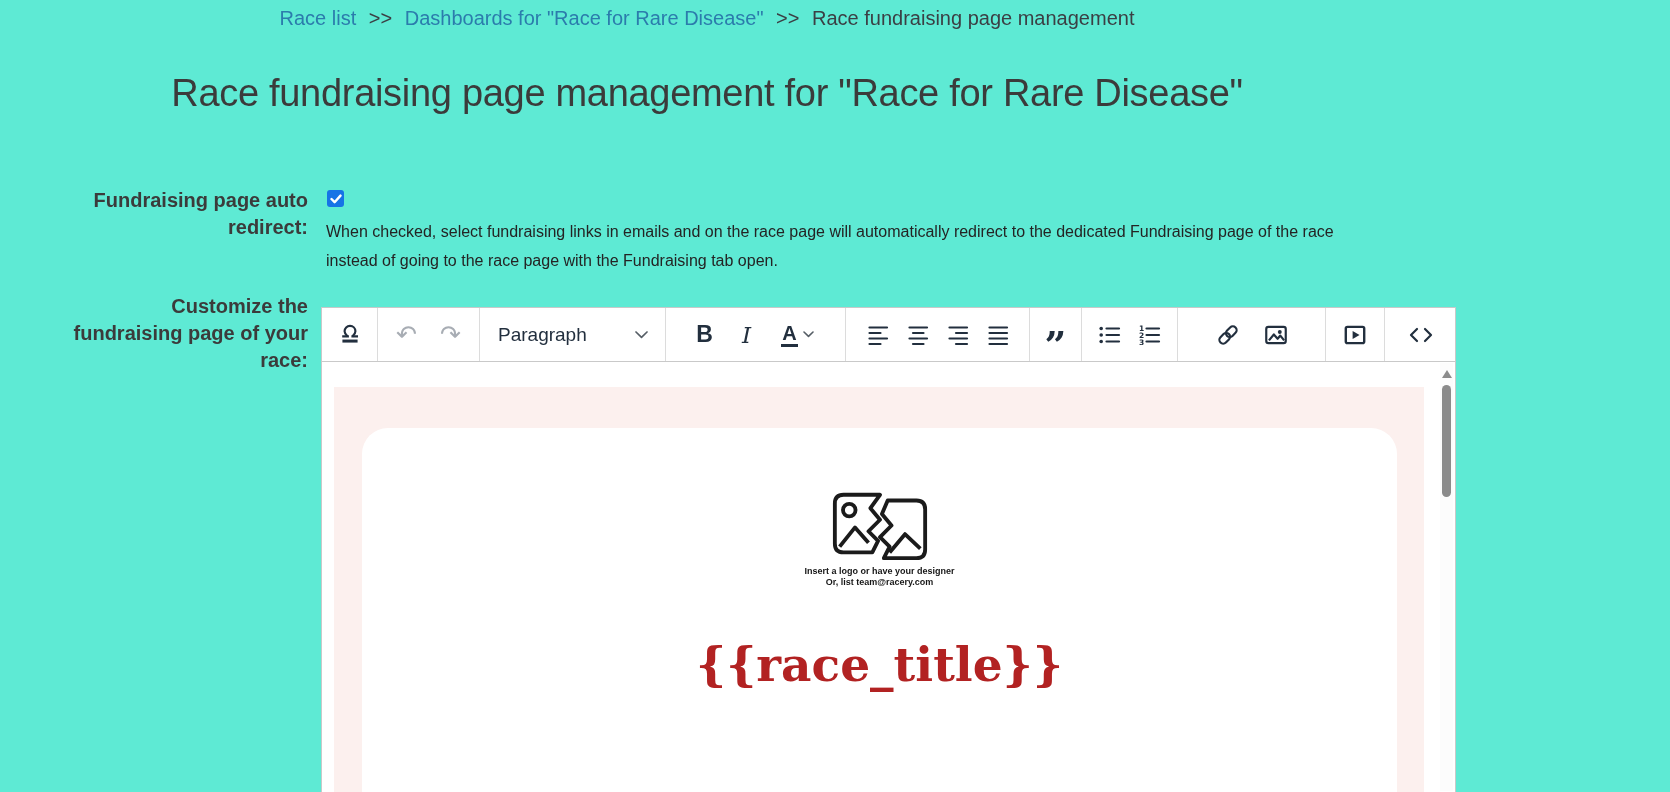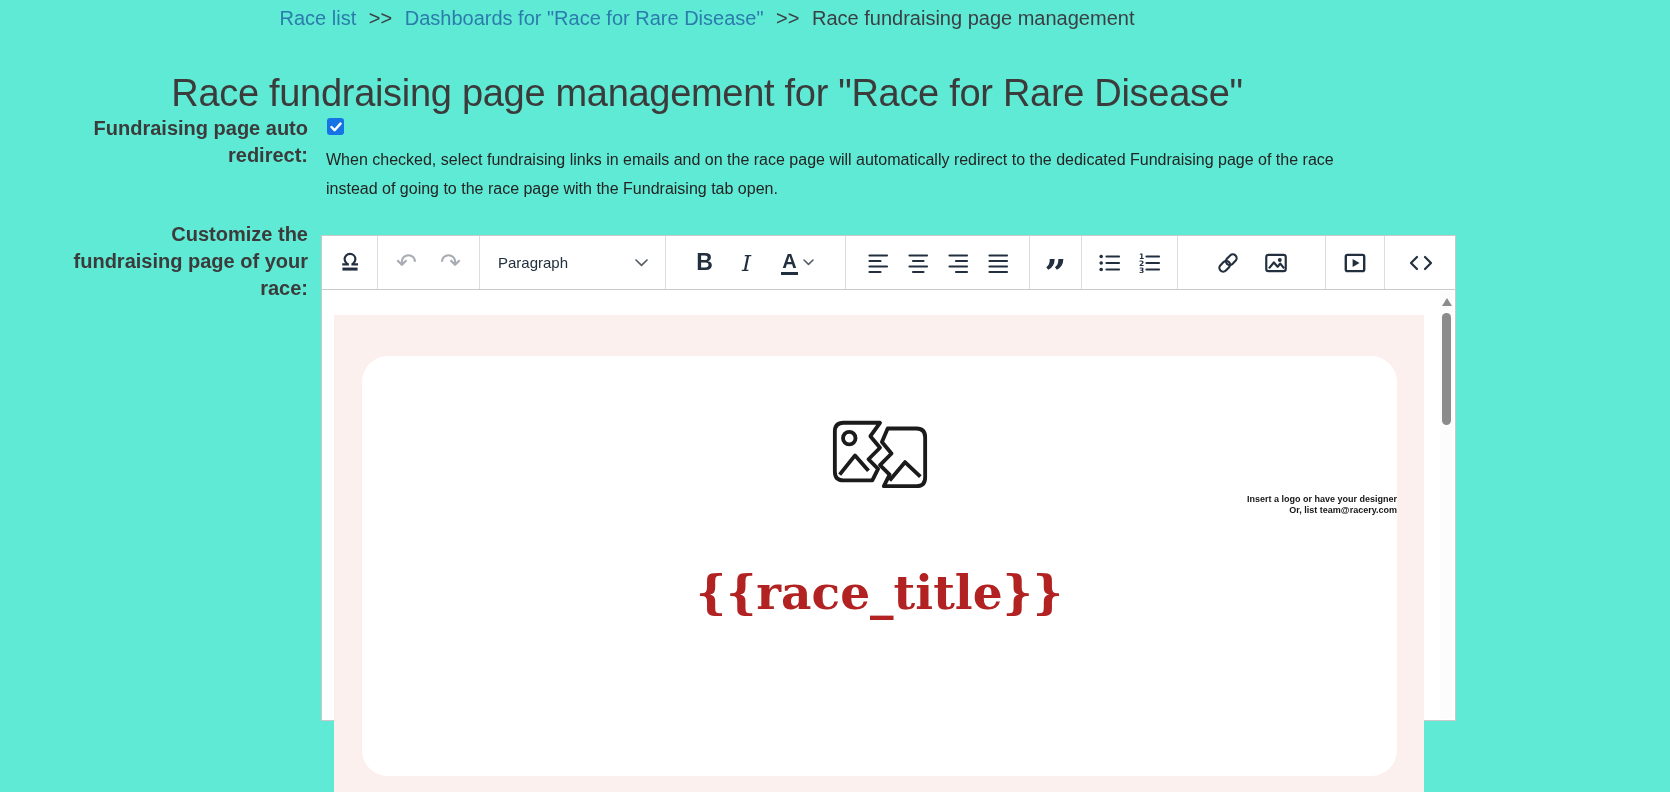--- a/index.html
+++ b/index.html
@@ -11,21 +11,21 @@
   
   .header { width:1414px; }
   .breadcrumb { padding-top:7px; font-size:20px; color:#3b3f44; text-align:center; }
   .breadcrumb a { color:#2b7cac; text-decoration:none; cursor:pointer; }
   .breadcrumb .sep { margin:0 7px; color:#3b3f44; }
   .page-title {
     margin:42px 4px 0; font-size:38px; font-weight:400; color:#3b3b3b;
     text-align:center; letter-spacing:-0.3px;
   }
   
-  .form { }
+  .form { margin-top:72px; }
   .row { display:flex; align-items:flex-start; }
   .row2 { margin-top:18px; }
   .label-col {
     width:308px; text-align:right; font-weight:700; font-size:20px;
     line-height:27px; color:#3b3b3b; white-space:pre-line; flex:none;
   }
   .field-col { margin-left:13px; flex:none; }
   .checkbox {
     width:17px; height:17px; margin:3px 0 0 6px; background:#1673e6;
     border-radius:3px; display:flex; align-items:center; justify-content:center; cursor:pointer;
@@ -46,33 +46,33 @@
   .g-lists{width:96px;gap:0;} .g-linkimg{width:148px;gap:8px;} .g-media{width:59px;}
   .g-code{flex:1; border-right:none; justify-content:flex-start; padding-left:16px;}
   .tb-btn {
     width:40px; height:40px; border:none; background:transparent; padding:0;
     display:flex; align-items:center; justify-content:center; cursor:pointer; border-radius:3px;
   }
   .tb-btn.wide { width:58px; gap:5px; }
   .glyph-undo, .glyph-redo { font-family:"DejaVu Sans", sans-serif; font-size:25px; color:#a8adb4; line-height:1; }
   .tb-select {
     width:100%; height:40px; display:flex; align-items:center; justify-content:space-between;
-    padding:0 17px 0 18px; cursor:pointer; font-size:15px; color:#222f3e;
+    padding:0 17px 0 18px; cursor:pointer; font-size:19px; color:#222f3e;
   }
   .b-glyph { font-size:23px; font-weight:700; color:#222f3e; }
   .i-glyph { font-family:"DejaVu Serif", serif; font-size:23px; font-style:italic; color:#222f3e; }
   .a-glyph { font-size:20px; font-weight:700; color:#222f3e; border-bottom:3px solid #222f3e; padding:0 1px 0; line-height:1.1; }
   .q-glyph { font-family:"DejaVu Serif", serif; font-size:38px; font-weight:700; color:#222f3e; line-height:0; position:relative; top:10px; }
   .editor-body { position:relative; height:430px; background:#fff; cursor:text; }
   .pink { position:absolute; left:12px; right:31px; top:25px; height:480px; background:#fcf0ee; }
   .card {
     margin:41px 27px 0 28px; background:#fff; border-radius:26px; height:420px;
     text-align:center; padding-top:61px;
   }
-  .ph-lines { margin-top:4px; font-size:9px; line-height:11px; font-weight:700; color:#161616;text-align:right; }
+  .ph-lines { margin-top:4px; font-size:9px; line-height:11px; font-weight:700; color:#161616; }
   .race-title {
     margin-top:53px; font-family:"DejaVu Serif", serif; font-weight:700;
     font-size:47px; color:#b22222; line-height:1;
   }
   
   .scrollbar { position:absolute; top:1px; right:2px; width:13px; height:428px; background:#fcfcfc; }
   .scroll-up {
     width:0; height:0; margin:7px auto 0;
     border-left:5.5px solid transparent; border-right:5.5px solid transparent;
     border-bottom:8px solid #8b8b8b;

